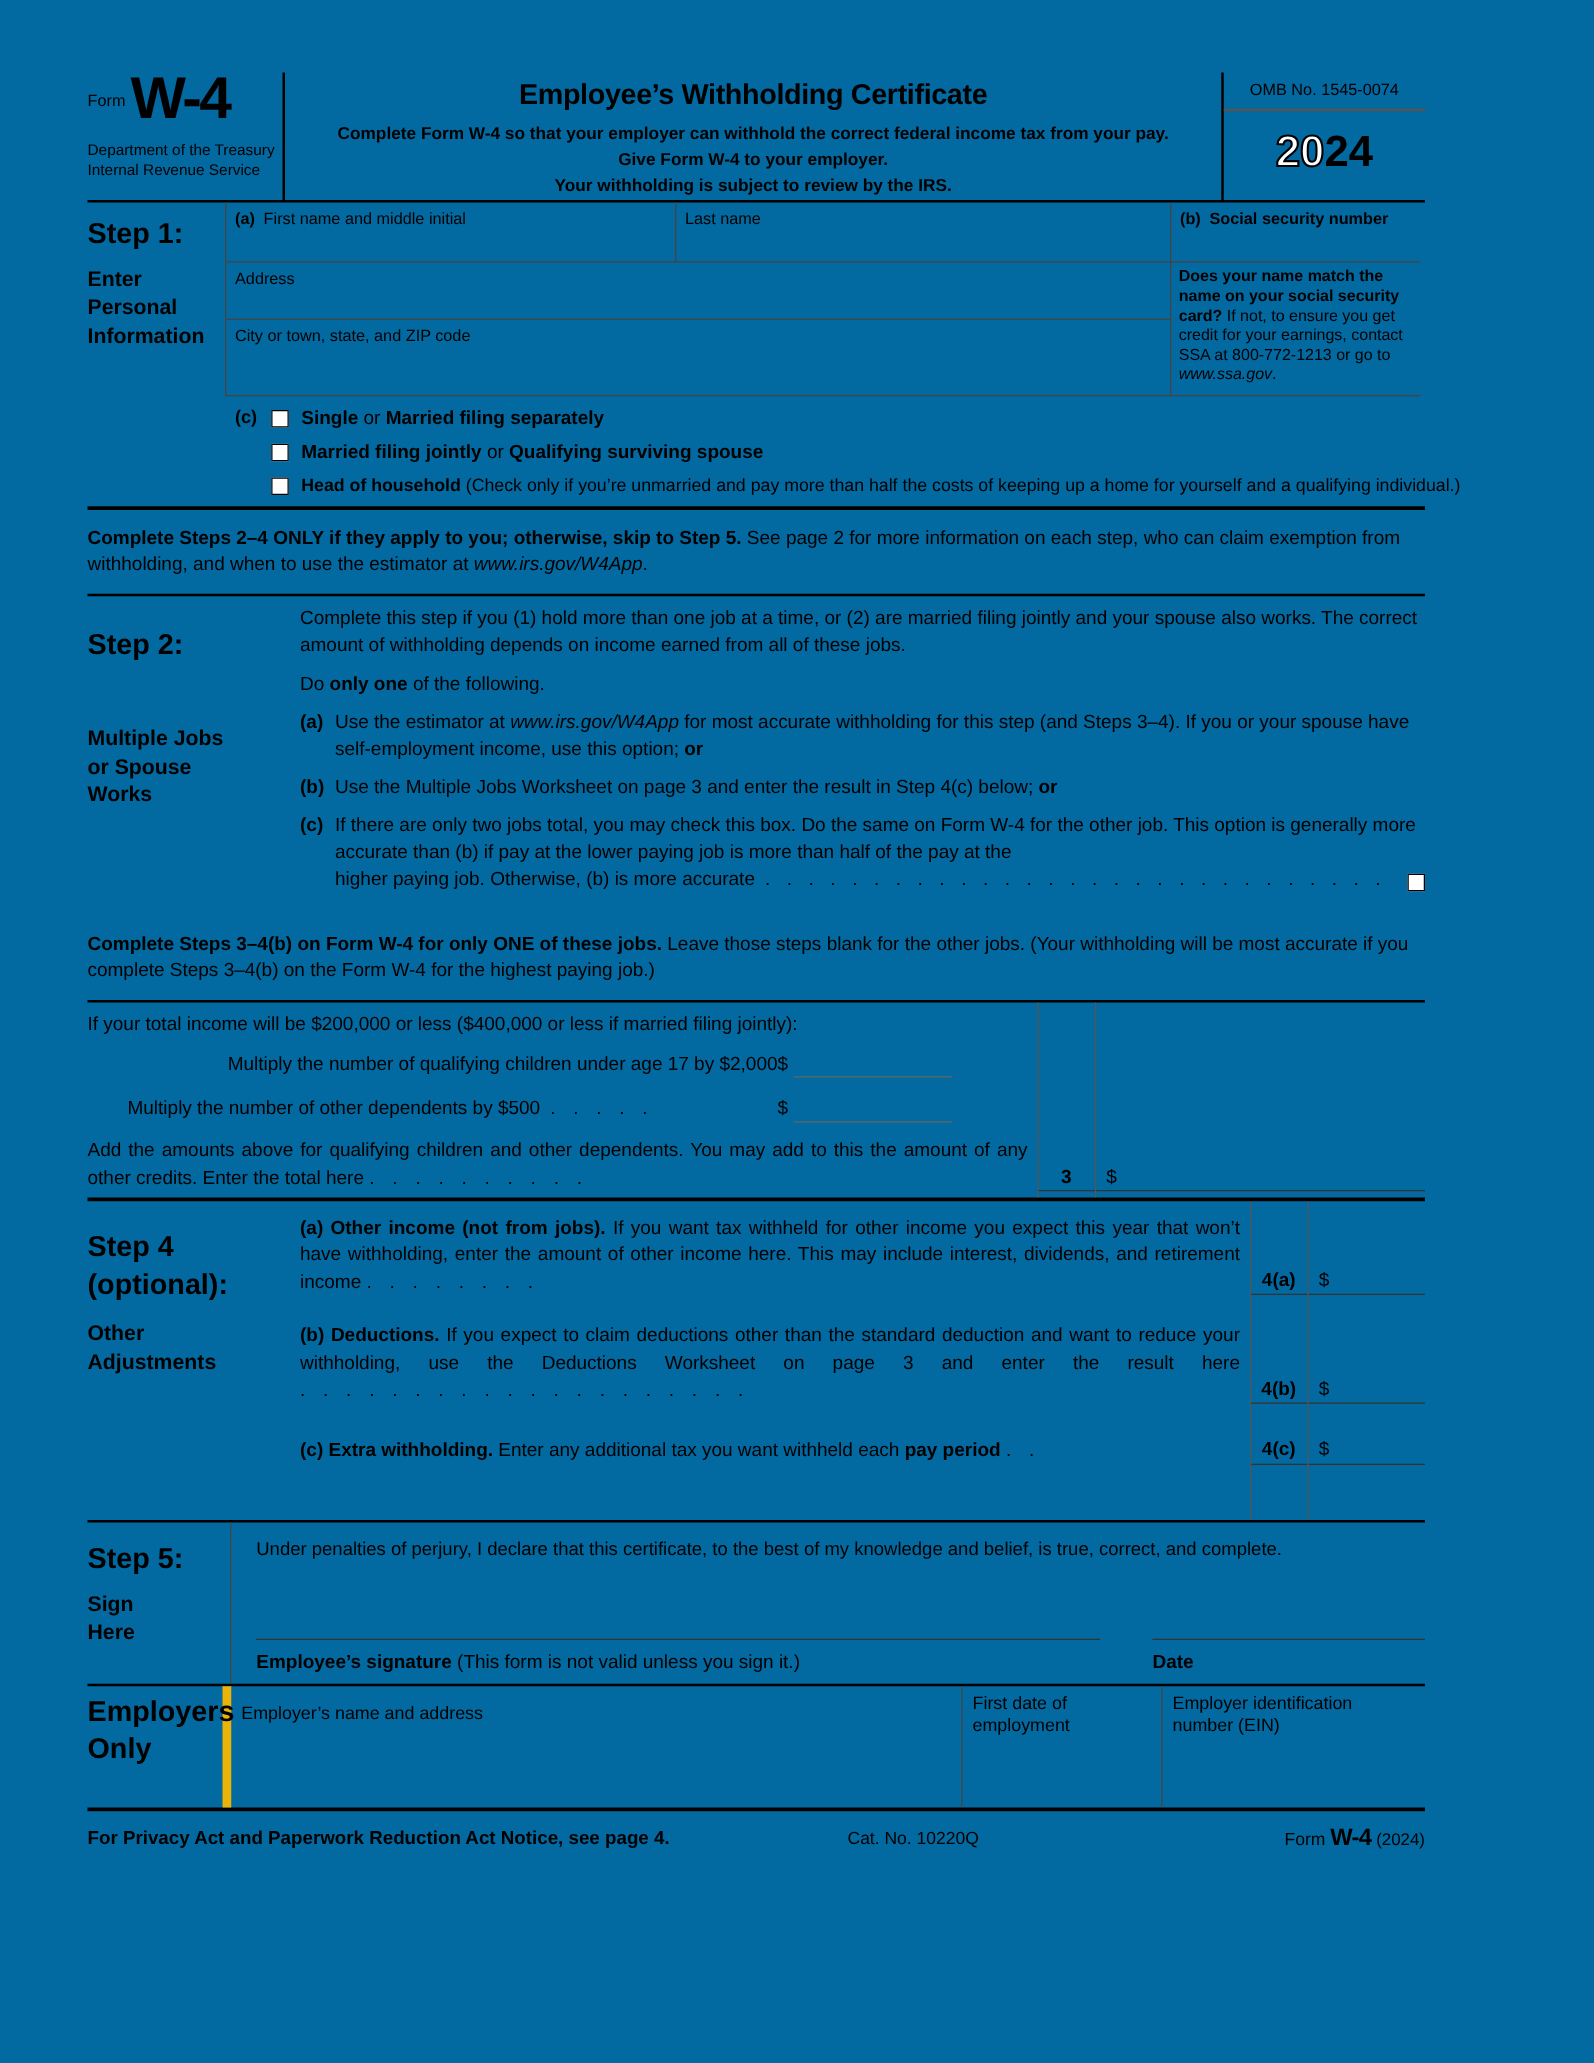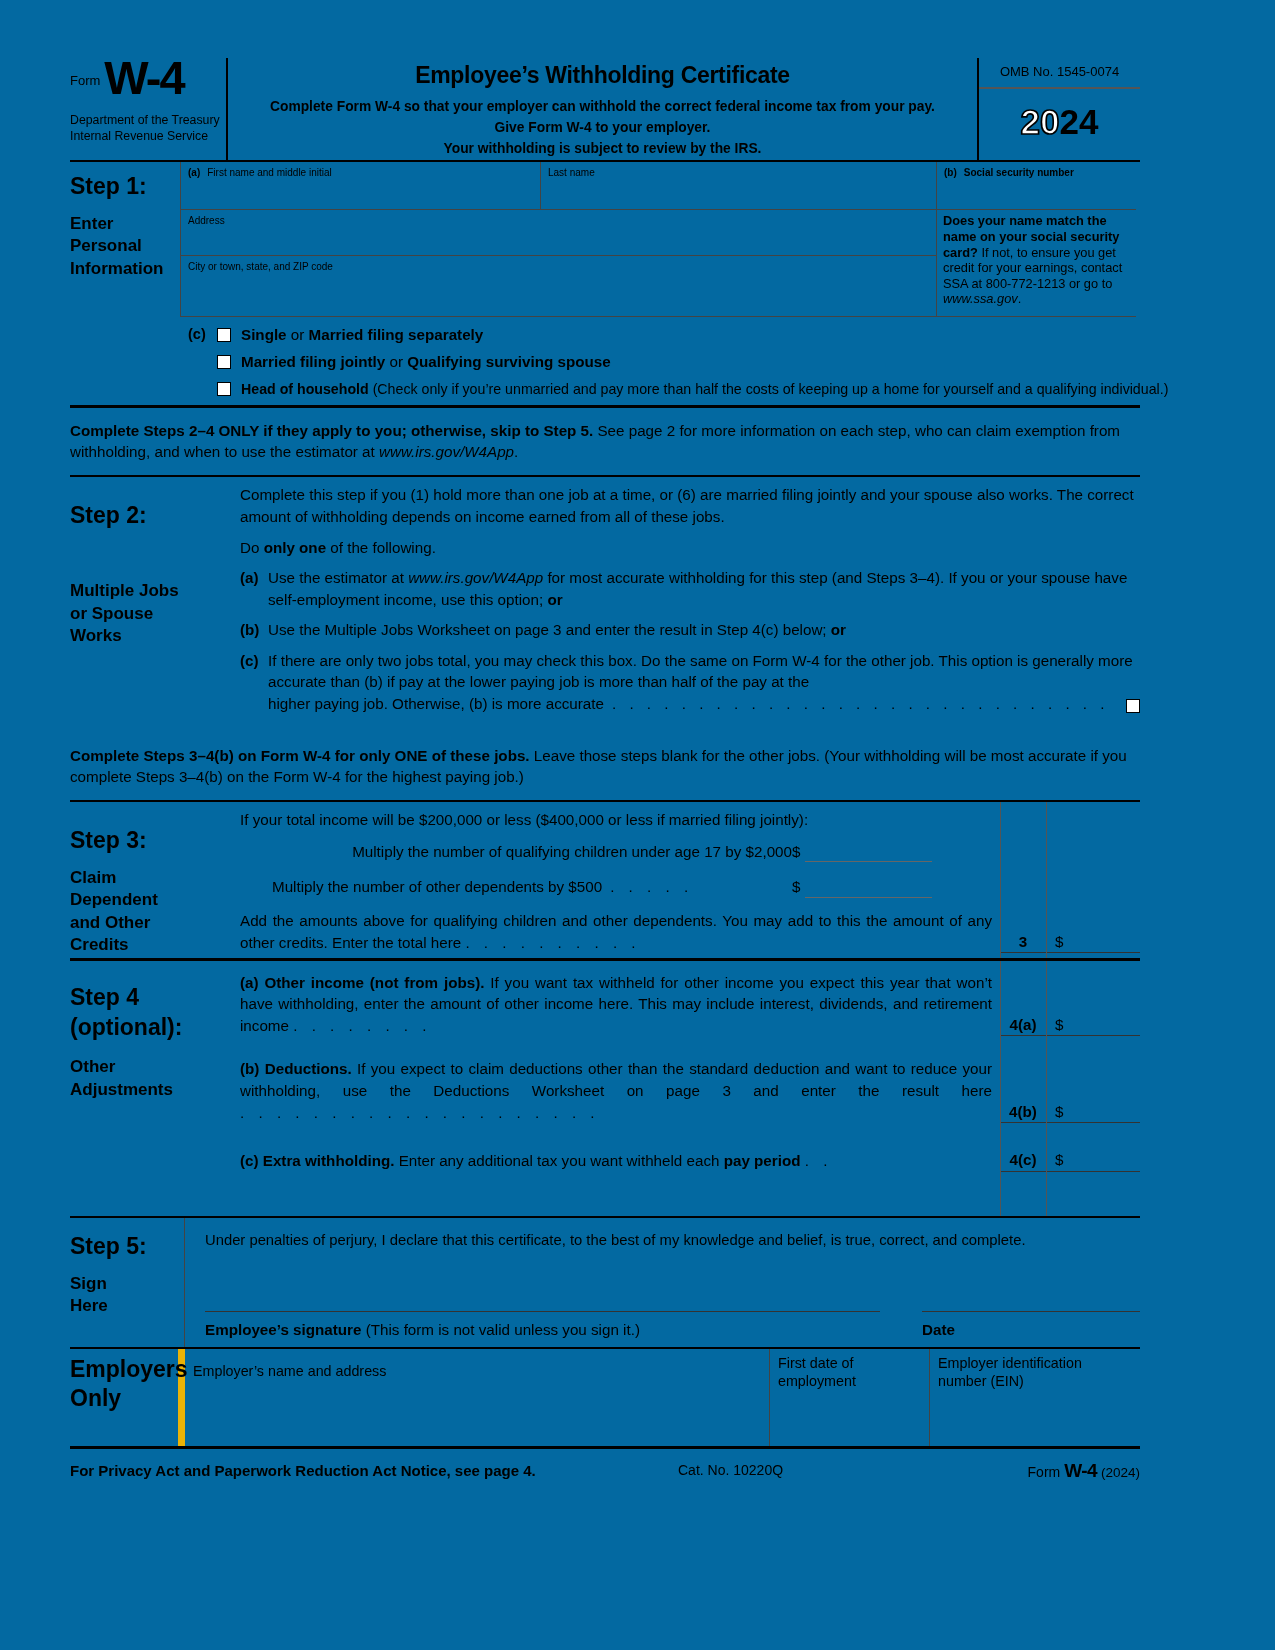--- a/index.html
+++ b/index.html
@@ -27,21 +27,21 @@
   .rule2 { height:2px; background:#000; }
   .rule3 { height:3px; background:#000; }
 
   
   .s1 { display:flex; }
   .s1-label { width:115px; padding-top:8px; }
   .step-big { font-size:23px; font-weight:800; }
   .step-sub { font-size:17px; font-weight:800; line-height:1.32; margin-top:10px; width:110px; }
   .s1-fields { flex:1; }
   .fgrid { display:grid; grid-template-columns:360px 395px 200px; grid-template-rows:48px 46px 61px; border-left:1px solid #444; }
-  .fc { padding:4px 7px; font-size:10px; }
+  .fc { padding:4px 7px; font-size:13px; }
   .tag { font-weight:700; margin-right:7px; }
   .c-first { border-right:1px solid #444; border-bottom:1px solid #444; }
   .c-last  { border-bottom:1px solid #444; }
   .c-ssn   { border-left:1px solid #444; border-bottom:1px solid #444; font-weight:700; }
   .c-addr  { grid-column:1/3; border-bottom:1px solid #444; }
   .c-note  { grid-column:3; grid-row:2/4; border-left:1px solid #444; border-bottom:1px solid #444;
              font-size:12.8px; line-height:1.22; padding:3px 6px; }
   .c-city  { grid-column:1/3; border-bottom:1px solid #444; }
   .copt { display:flex; margin-top:7px; }
   .copt-tag { width:37px; padding-left:8px; font-weight:700; font-size:14.5px; }
@@ -175,21 +175,21 @@
 
   <div class="note"><b>Complete Steps 2–4 ONLY if they apply to you; otherwise, skip to Step 5.</b><span> See page 2 for more information on each step, who can claim exemption from withholding, and when to use the estimator at </span><i>www.irs.gov/W4App</i><span>.</span></div>
   <div class="rule"></div>
 
   <div class="sec">
     <div class="sec-label">
       <div class="step-big">Step 2:</div>
       <div class="step-sub" style="width:120px;margin-top:48px;">Multiple Jobs or Spouse Works</div>
     </div>
     <div class="sec-body">
-      <div>Complete this step if you (1) hold more than one job at a time, or (6) are married filing jointly and your spouse also works. The correct amount of withholding depends on income earned from all of these jobs.</div>
+      <div>Complete this step if you (1) hold more than one job at a time, or (2) are married filing jointly and your spouse also works. The correct amount of withholding depends on income earned from all of these jobs.</div>
       <div class="item">
             <span><span>Do </span><b>only one</b><span> of the following.</span></span>
           </div>
       <div class="item">
         <span class="item-tag">(a)</span>
         <span class="item-text"><span>Use the estimator at </span><i>www.irs.gov/W4App</i><span> for most accurate withholding for this step (and Steps 3–4). If you or your spouse have self-employment income, use this option; </span><b>or</b></span>
       </div>
       <div class="item">
         <span class="item-tag">(b)</span>
         <span class="item-text"><span>Use the Multiple Jobs Worksheet on page 3 and enter the result in Step 4(c) below; </span><b>or</b></span>
@@ -205,24 +205,20 @@
           </div>
         </span>
       </div>
     </div>
   </div>
 
   <div class="note" style="margin-top:30px;"><b>Complete Steps 3–4(b) on Form W-4 for only ONE of these jobs.</b><span> Leave those steps blank for the other jobs. (Your withholding will be most accurate if you complete Steps 3–4(b) on the Form W-4 for the highest paying job.)</span></div>
   <div class="rule"></div>
 
   <div class="sec">
-    <div class="sec-label">
-      <div class="step-big">Step 3:</div>
-      <div class="step-sub">Claim Dependent and Other Credits</div>
-    </div>
     <div class="sec-body" style="padding-bottom:5px;">
       <div class="vline v1"></div>
       <div class="vline v2"></div>
       <div class="arow">
             <div class="amain">If your total income will be $200,000 or less ($400,000 or less if married filing jointly):</div>
           </div>
       <div class="arow" style="margin-top:10px;">
         <div class="amain ind fline">
           <span style="flex:1;text-align:right;">Multiply the number of qualifying children under age 17 by $2,000</span>
           <span class="dgrp">

